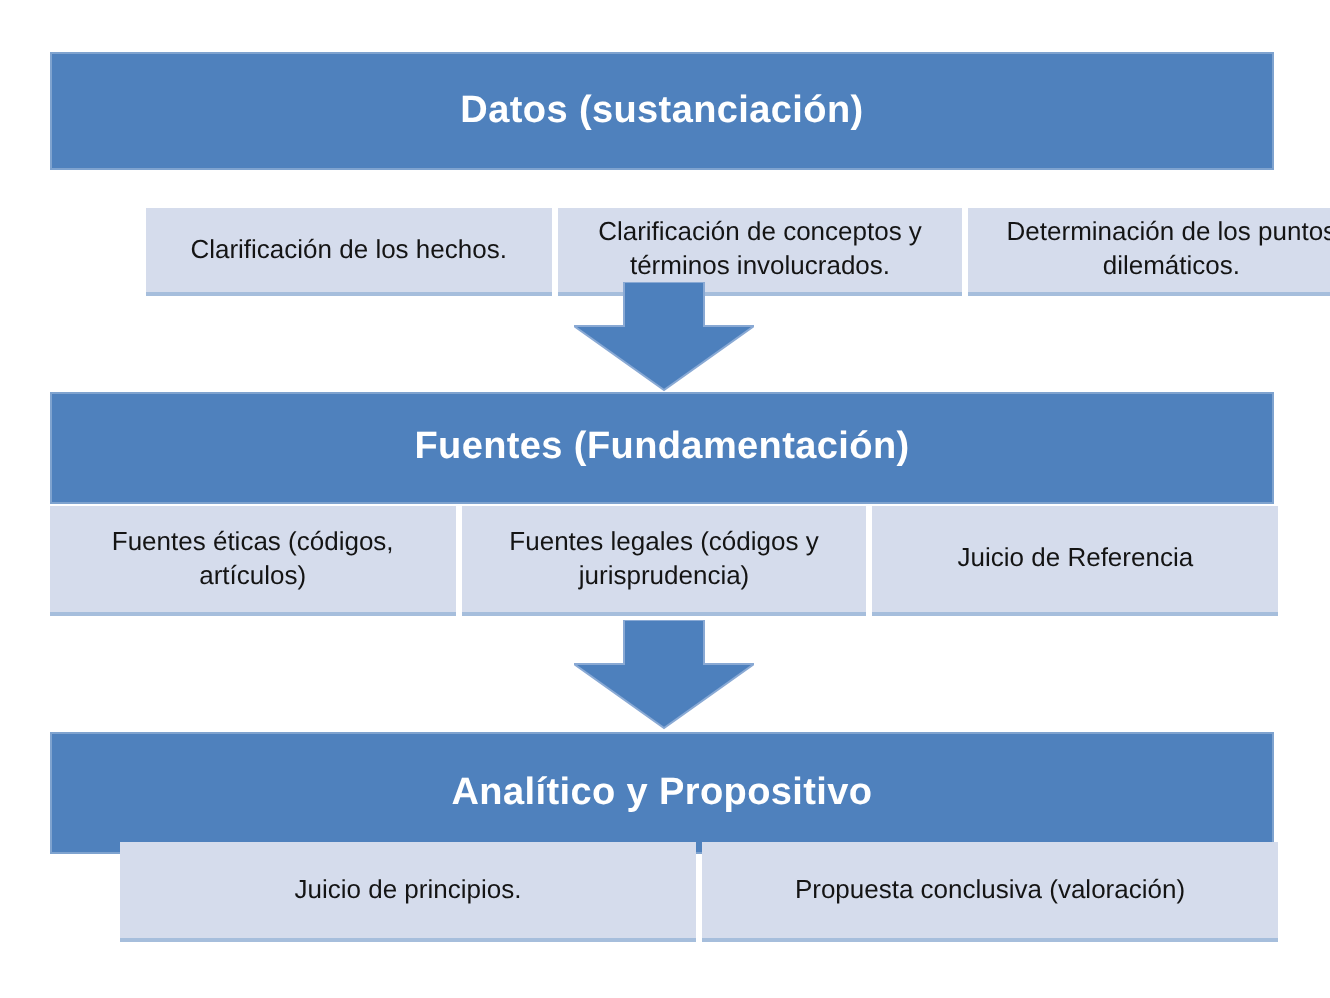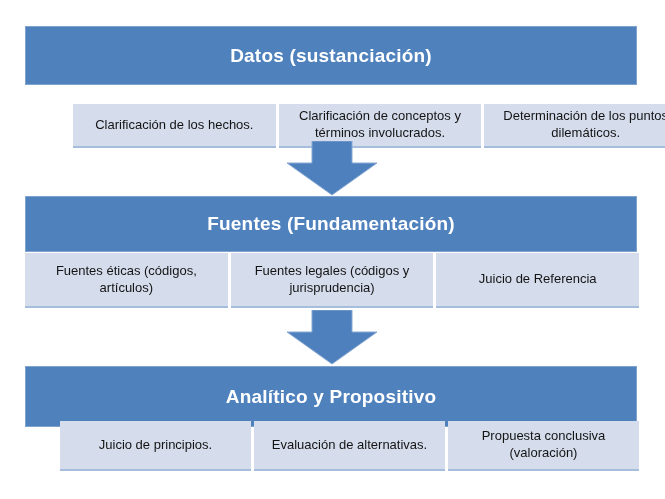--- a/index.html
+++ b/index.html
@@ -69,17 +69,16 @@
     <svg width="90" height="55" viewBox="0 0 90 55" xmlns="http://www.w3.org/2000/svg">
       <polygon points="25,0 65,0 65,22 90,22 45,54 0,22 25,22" fill="#4D80BD" stroke="#89A9D4" stroke-width="1"></polygon>
     </svg>
   </div>
 
   <div class="band-header h3">
     <span>Analítico y Propositivo</span>
   </div>
   <div class="band-row r3">
     <div class="cell">Juicio de principios.</div>
-    <div class="cell">Evaluación de alternativas.</div>
     <div class="cell">Propuesta conclusiva (valoración)</div>
   </div>
 
 </div>
 
 </body></html>

